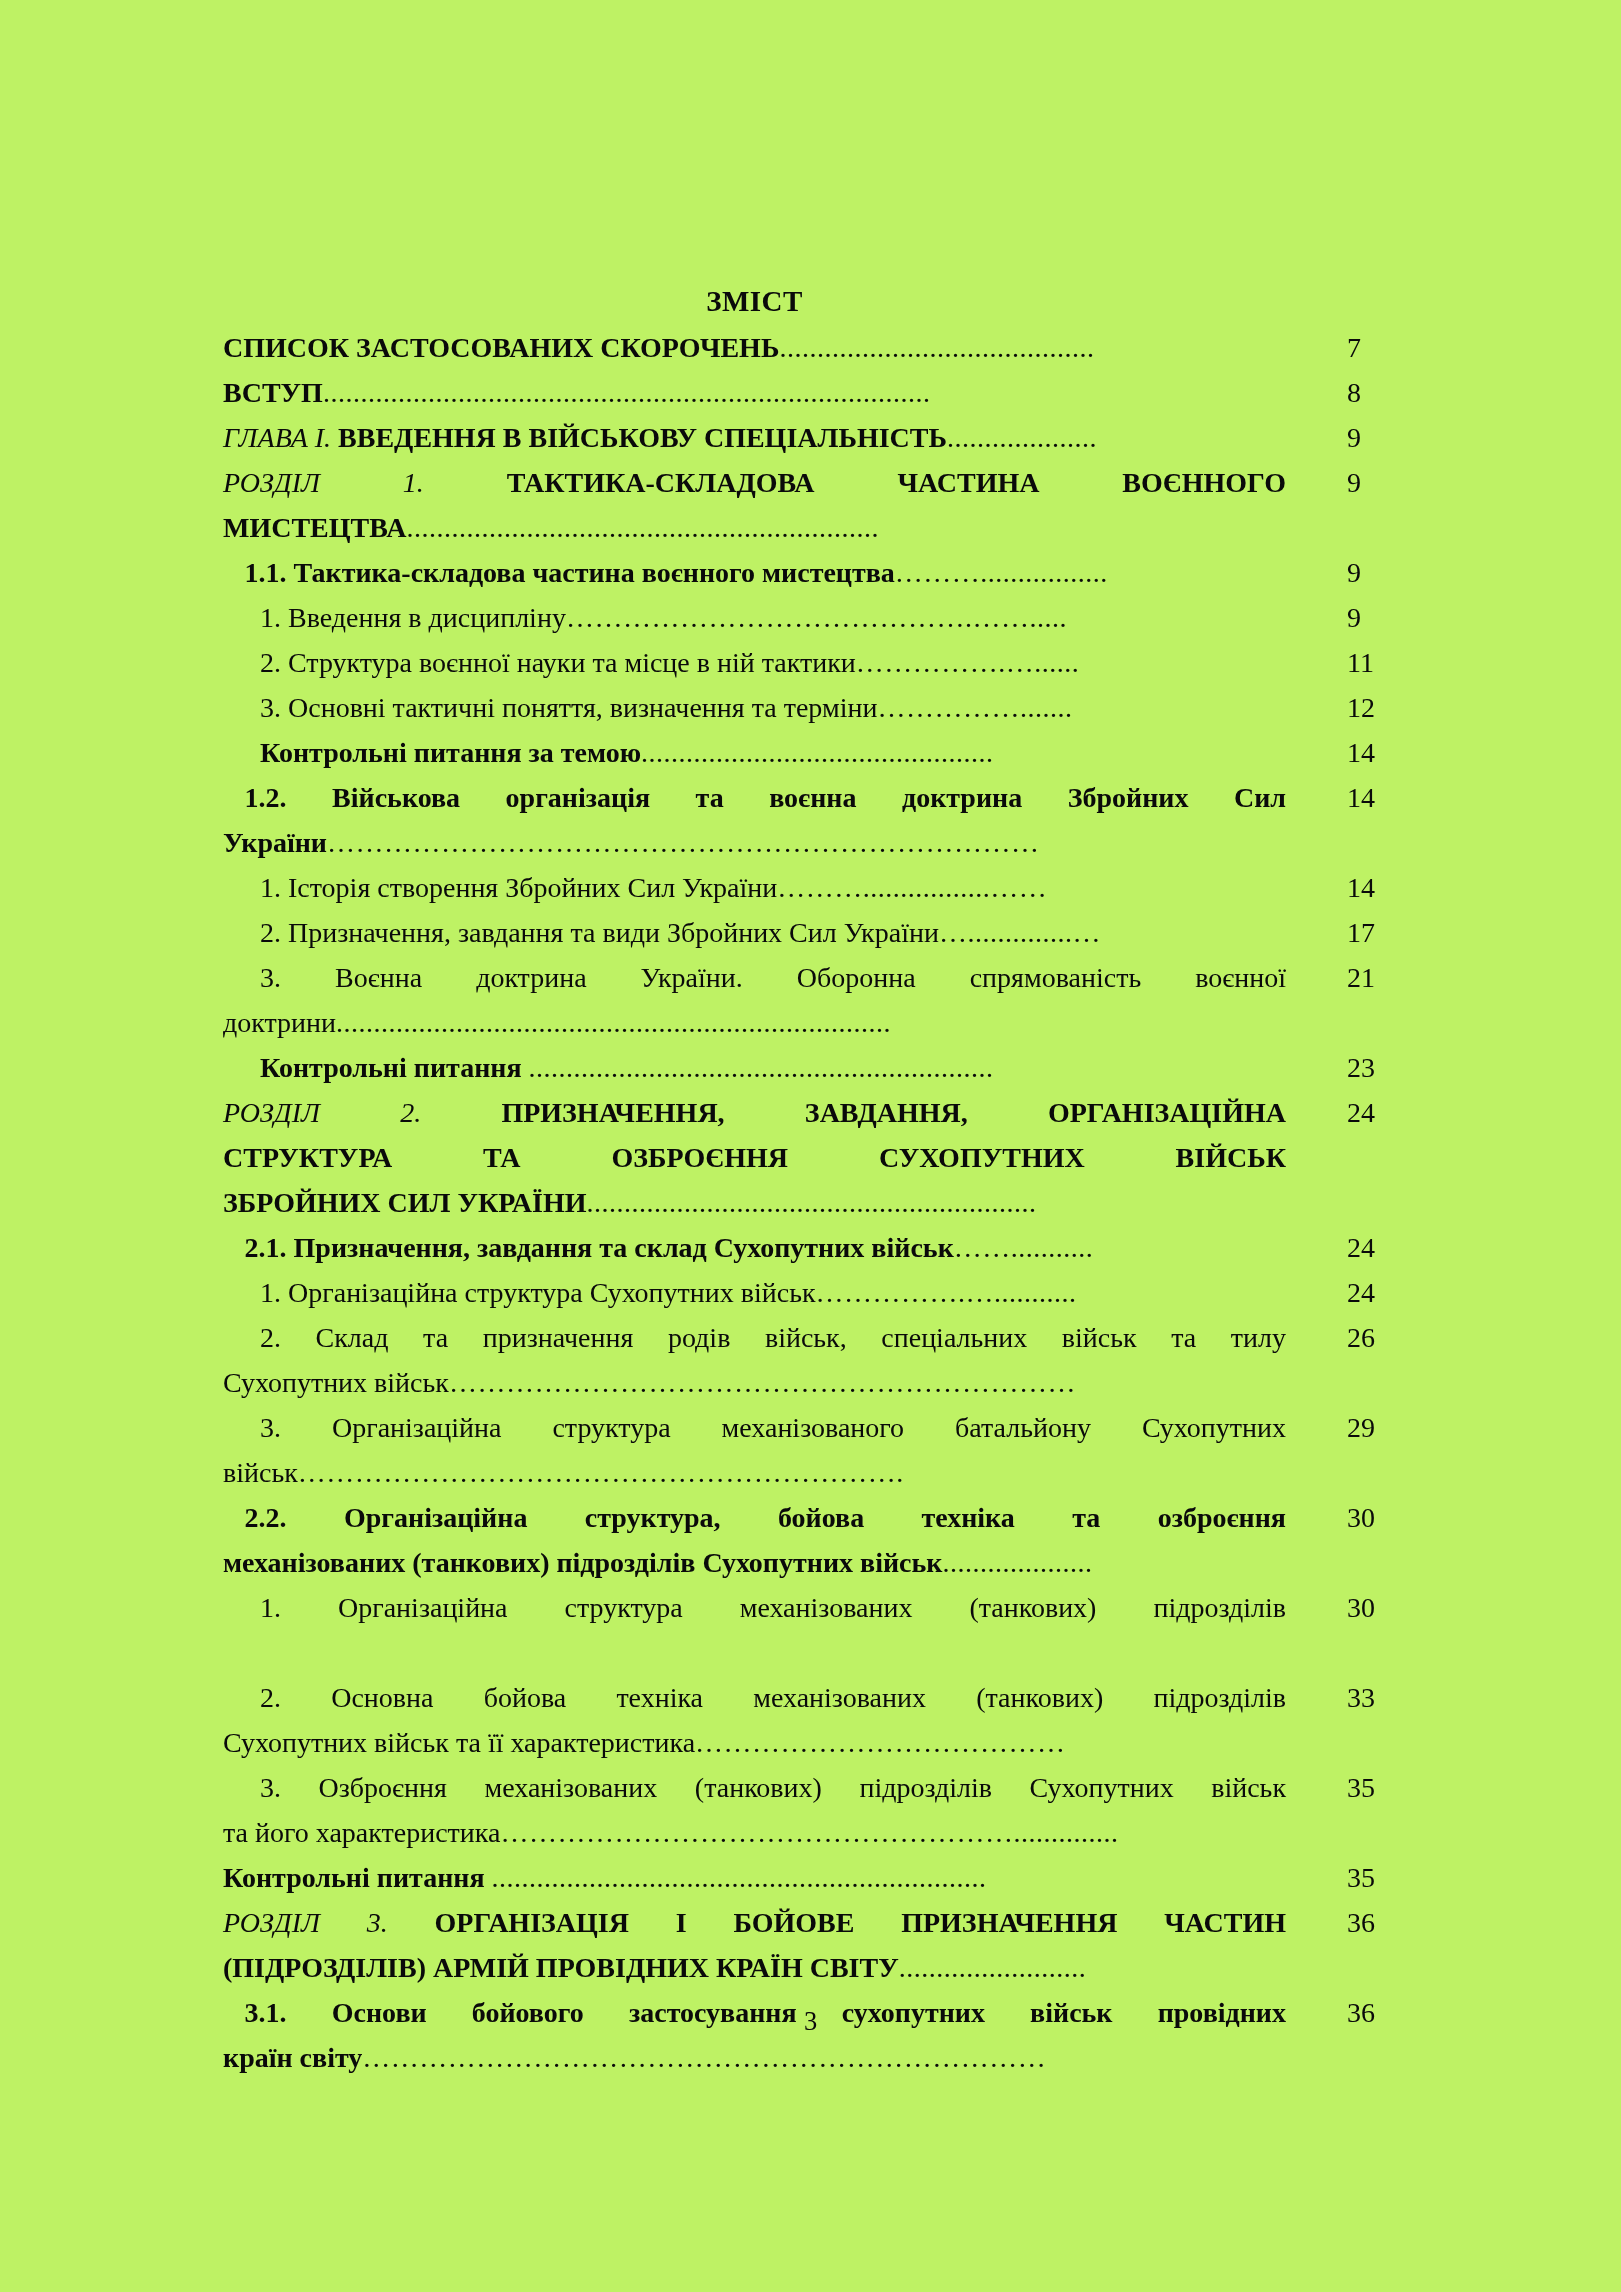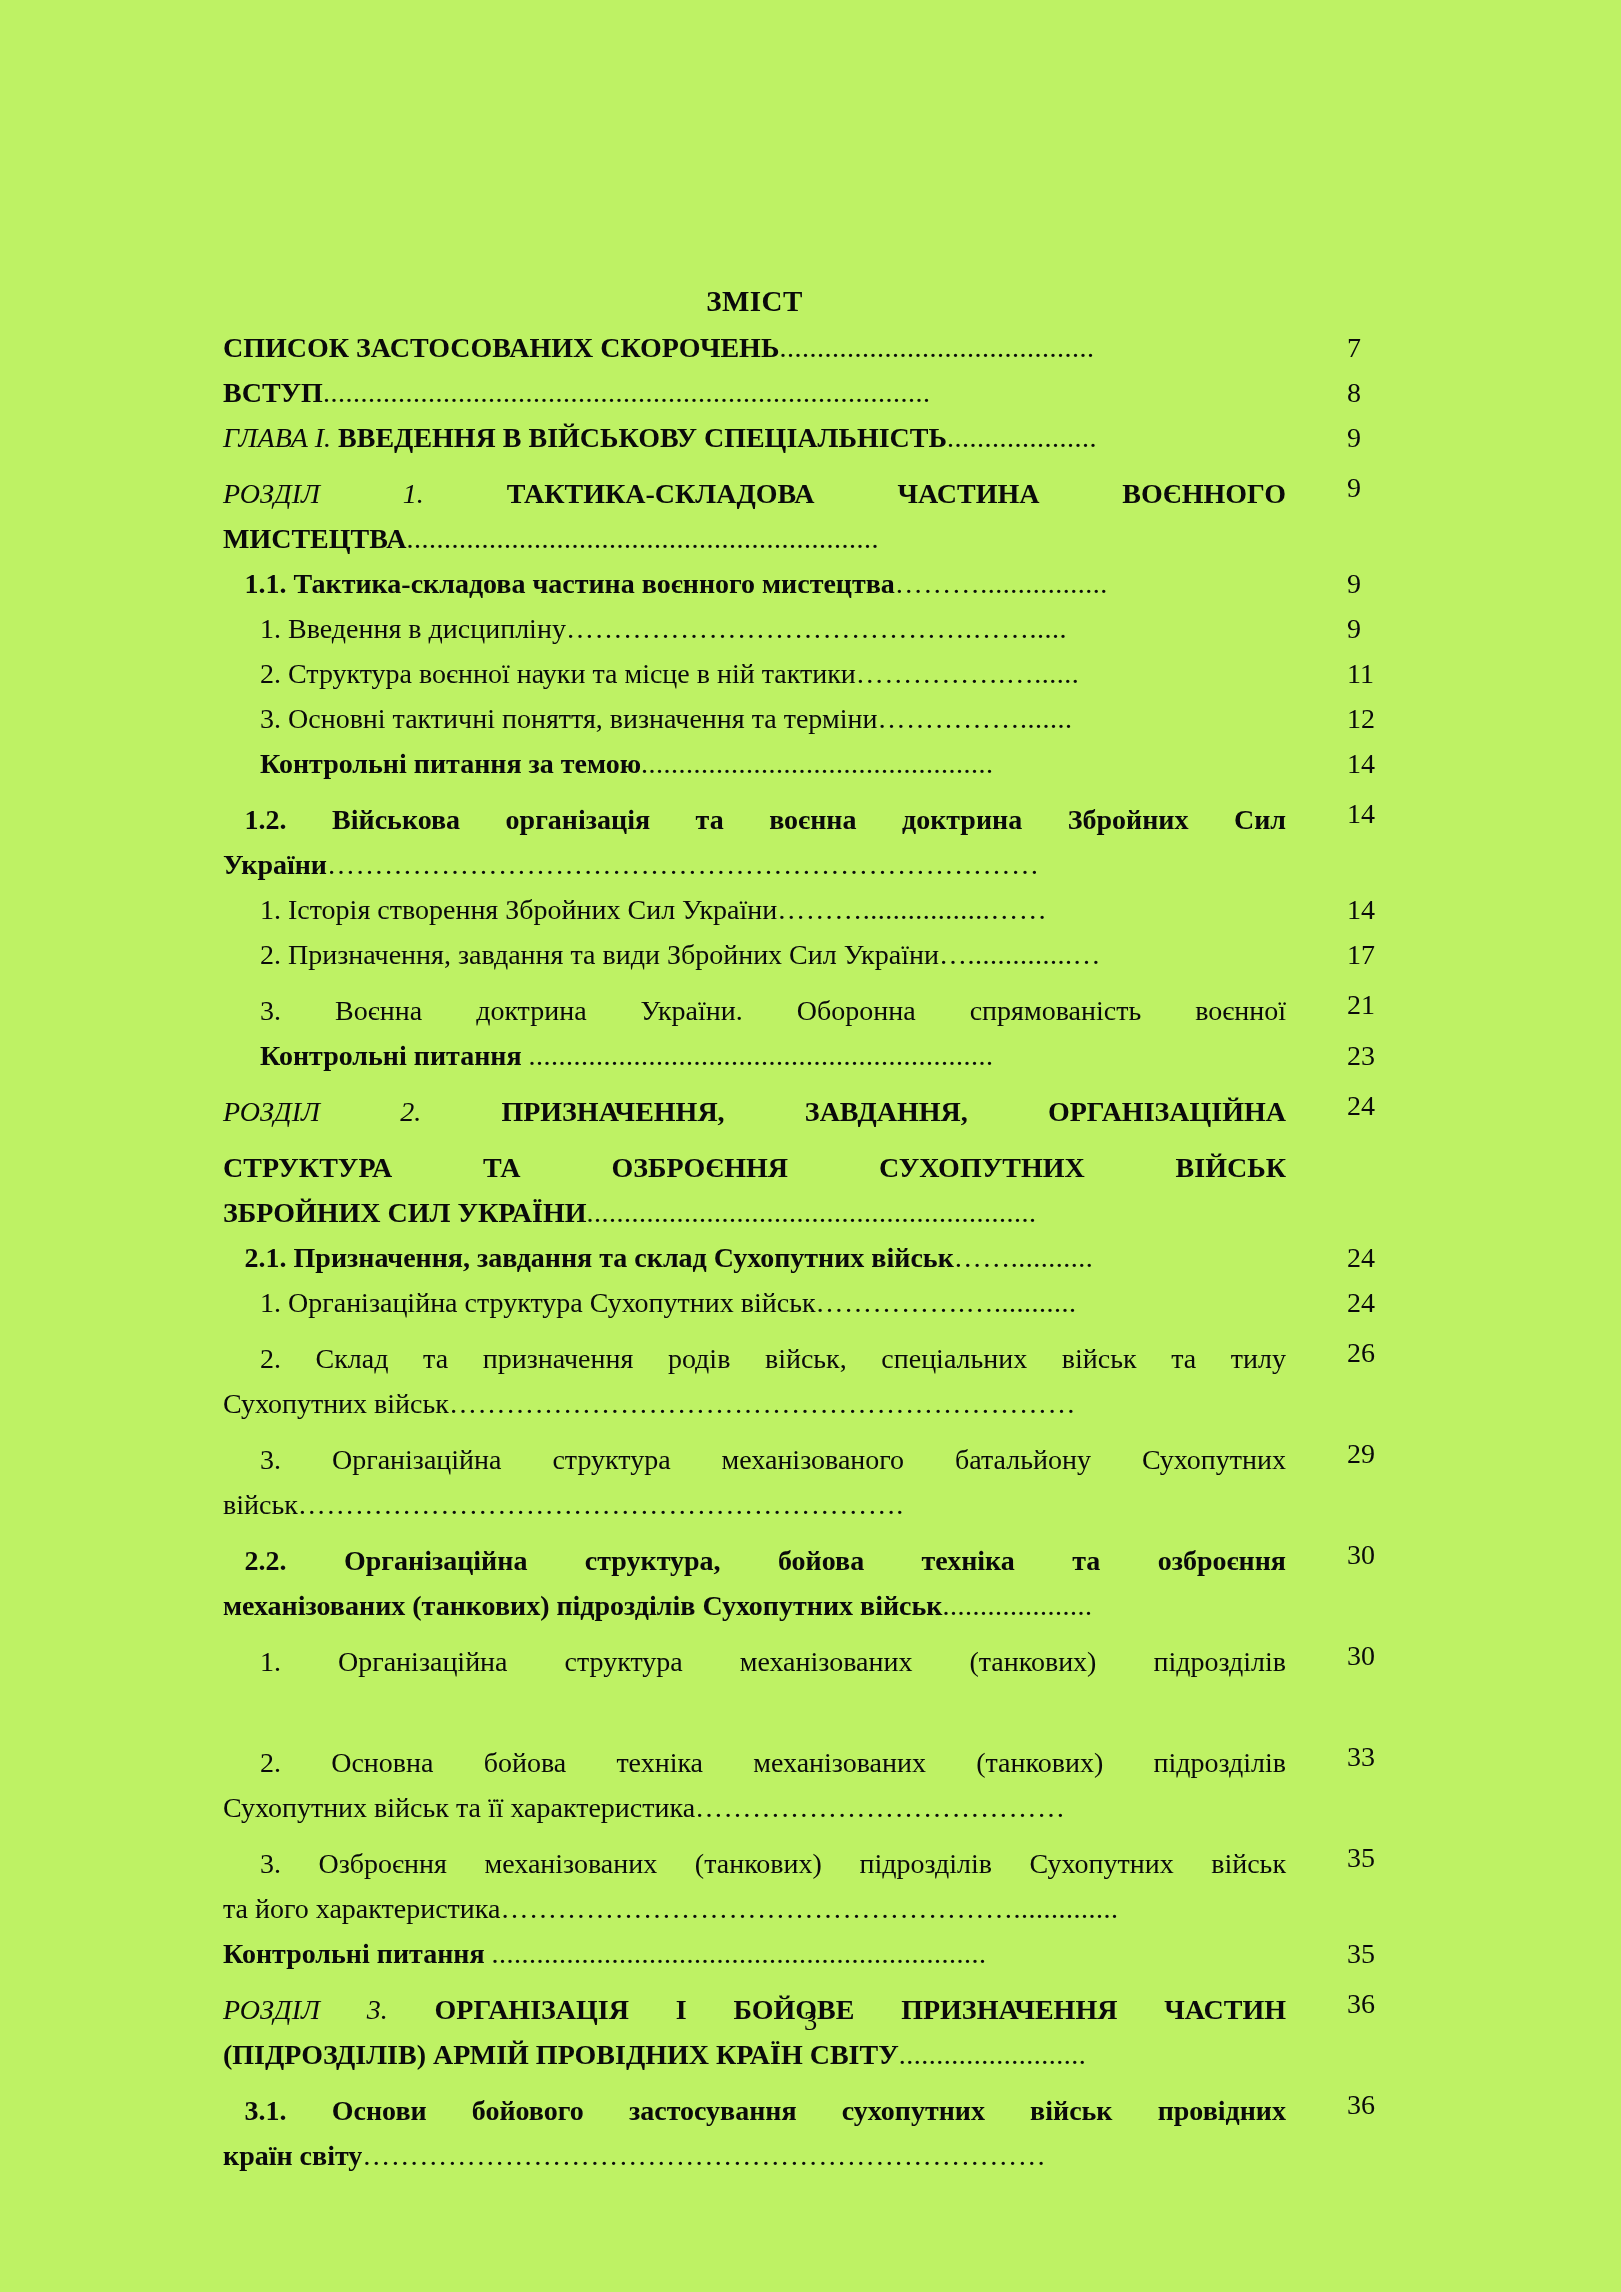--- a/index.html
+++ b/index.html
@@ -64,21 +64,21 @@
     text-align: left;
     padding-left: 61px;
     font-size: 28px;
     line-height: 45px;
     box-sizing: border-box;
     white-space: nowrap;
   }
   .entry .num.blank { color: transparent; }
 
   
-  .entry.spread .txt { text-align-last: justify; margin-top: 11px; }
+  .entry.spread .txt { text-align-last: justify; }
 
   
   .lvl0 .txt { text-indent: 0; }
   .lvl1 .txt { text-indent: 21.6px; }
   .lvl2 .txt { text-indent: 37px; }
 
   
   .b   { font-weight: bold; }
   .it  { font-style: italic; }
 
@@ -169,20 +169,24 @@
 
     <div class="entry lvl2">
       <div class="txt"><span>2. Призначення, завдання та види Збройних Сил України</span><span class="leader">…..............…</span></div>
       <div class="num">17</div>
     </div>
 
     <div class="entry lvl2 spread">
       <div class="txt"><span>3. Воєнна доктрина України. Оборонна спрямованість воєнної</span></div>
       <div class="num">21</div>
     </div>
+    <div class="entry lvl0">
+      <div class="txt"><span>доктрини</span><span class="leader">..........................................................................</span></div>
+      <div class="num blank">0</div>
+    </div>
 
     <div class="entry lvl2">
       <div class="txt"><span class="b">Контрольні питання</span>&nbsp;<span class="leader">..............................................................</span></div>
       <div class="num">23</div>
     </div>
 
     <div class="entry lvl0 spread">
       <div class="txt"><span class="it">РОЗДІЛ 2.</span><span class="b"> ПРИЗНАЧЕННЯ, ЗАВДАННЯ, ОРГАНІЗАЦІЙНА</span></div>
       <div class="num">24</div>
     </div>

